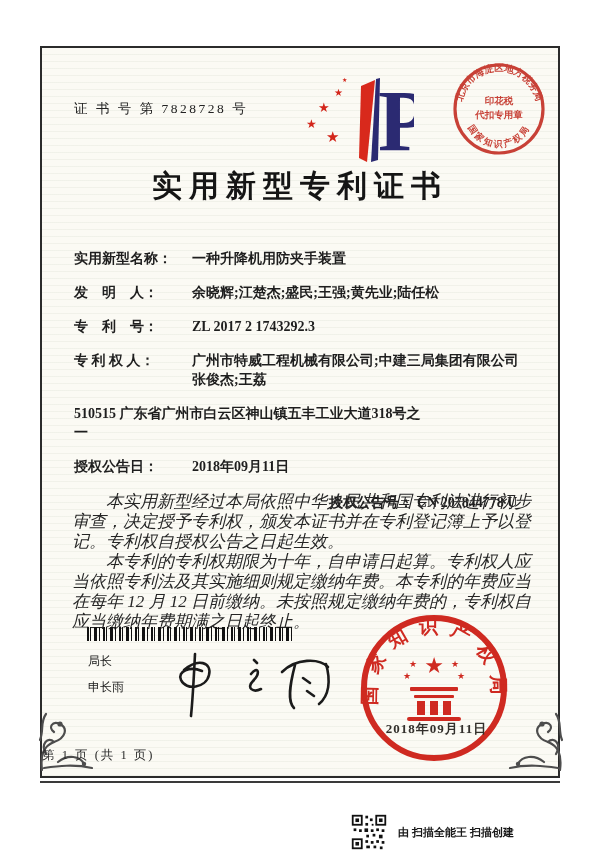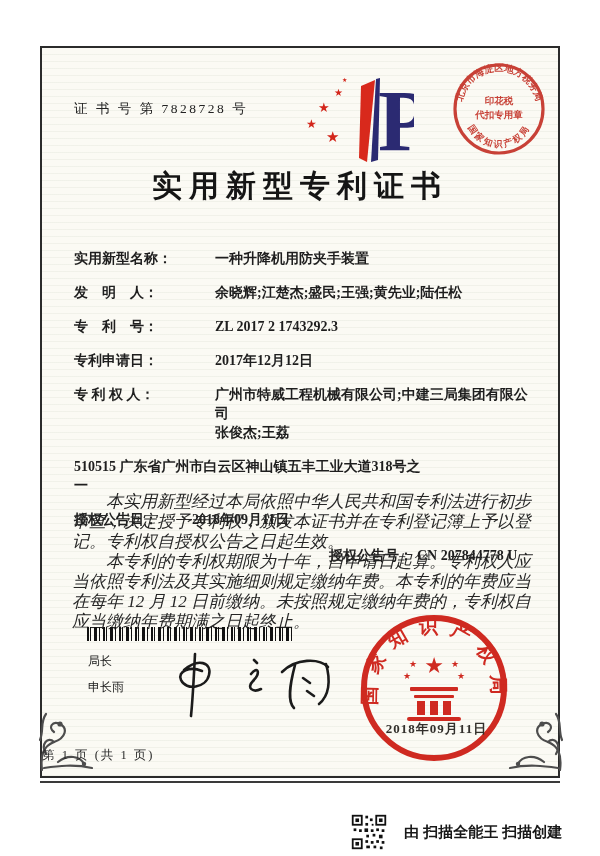--- a/index.html
+++ b/index.html
@@ -27,21 +27,21 @@
   }
   
   .logo{position:absolute;left:242px;top:22px;width:130px;height:100px;}
   
   .title{
     position:absolute;left:0;top:118px;width:100%;text-align:center;
     font-size:30px;font-weight:bold;letter-spacing:7px;color:#151515;
   }
   
   .fields{position:absolute;left:32px;top:201px;width:458px;}
-  .frow{display:flex;margin-bottom:15px;font-size:14px;line-height:19px;gap:23px;}
+  .frow{display:flex;margin-bottom:15px;font-size:14px;line-height:19px;}
   .flabel{flex:0 0 118px;font-weight:bold;color:#1e1e1e;white-space:nowrap;}
   .fvalue{flex:1;font-weight:bold;color:#1e1e1e;white-space:pre-line;}
   .grant-row{display:flex;font-size:14px;line-height:19px;margin-top:1px;}
   .grant-left{flex:0 0 255px;display:flex;}
   .grant-right{flex:1;display:flex;margin-top:36px;}
   .grant-right .flabel{flex:0 0 88px;}
   
   .paras{
     position:absolute;left:30px;top:444px;width:460px;
     font-size:17px;line-height:20px;color:#262626;
@@ -72,21 +72,21 @@
   .orn.bl{left:-6px;top:652px;}
   .orn.br{left:450px;top:652px;transform:scaleX(-1);}
   
   .page-footer{
     position:absolute;left:0;bottom:12px;width:100%;text-align:left;
     font-size:12.5px;letter-spacing:2px;color:#2a2a2a;
   }
   
   .scan-line{position:absolute;left:350px;top:812px;width:240px;height:40px;display:flex;align-items:center;}
   .qr{width:38px;height:38px;flex:0 0 38px;}
-  .scan-text{margin-left:16px;font-size:15px;font-weight:bold;color:#181818;
+  .scan-text{margin-left:10px;font-size:11px;font-weight:bold;color:#181818;
     font-family:"Liberation Sans","DejaVu Sans",sans-serif;white-space:nowrap;}
 </style>
 </head>
 <body>
 
 <div class="cert">
 
   <div class="cert-no">证 书 号 第 7828728 号</div>
 
   <svg class="logo" viewBox="0 0 130 100">
@@ -107,24 +107,20 @@
       <span class="flabel">实用新型名称：</span>
       <span class="fvalue">一种升降机用防夹手装置</span>
     </div>
     <div class="frow">
       <span class="flabel">发　明　人：</span>
       <span class="fvalue">余晓辉;江楚杰;盛民;王强;黄先业;陆任松</span>
     </div>
     <div class="frow">
       <span class="flabel">专　利　号：</span>
       <span class="fvalue">ZL 2017 2 1743292.3</span>
-    </div>
-    <div class="frow">
-      <span class="flabel">专利申请日：</span>
-      <span class="fvalue">2017年12月12日</span>
     </div>
     <div class="frow">
       <span class="flabel">专 利 权 人：</span>
       <span class="fvalue">广州市特威工程机械有限公司;中建三局集团有限公司
 张俊杰;王荔</span>
     </div>
     <div class="frow">
       <span class="fvalue">510515 广东省广州市白云区神山镇五丰工业大道318号之
 一</span>
     </div>

